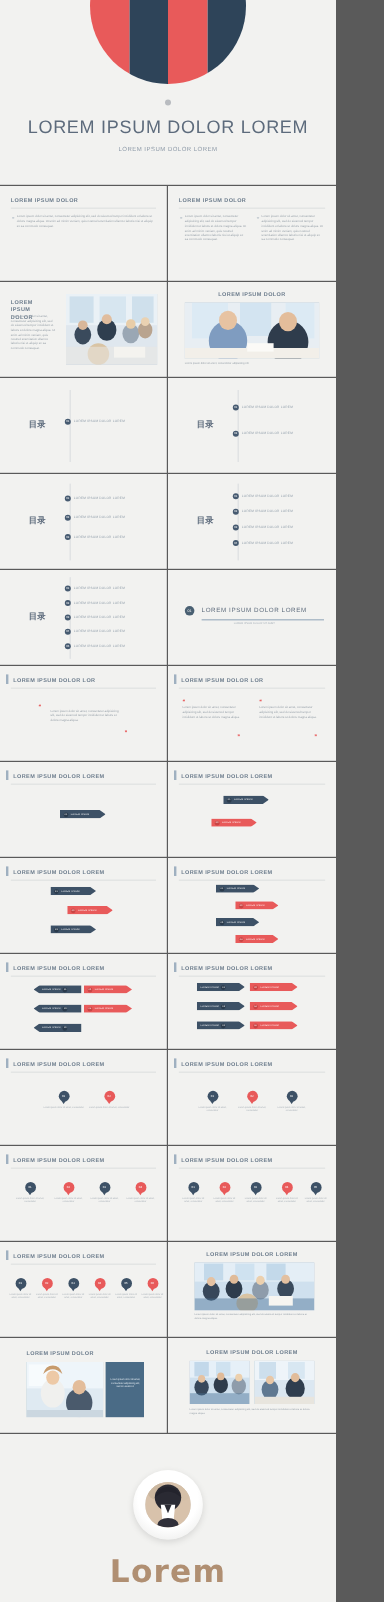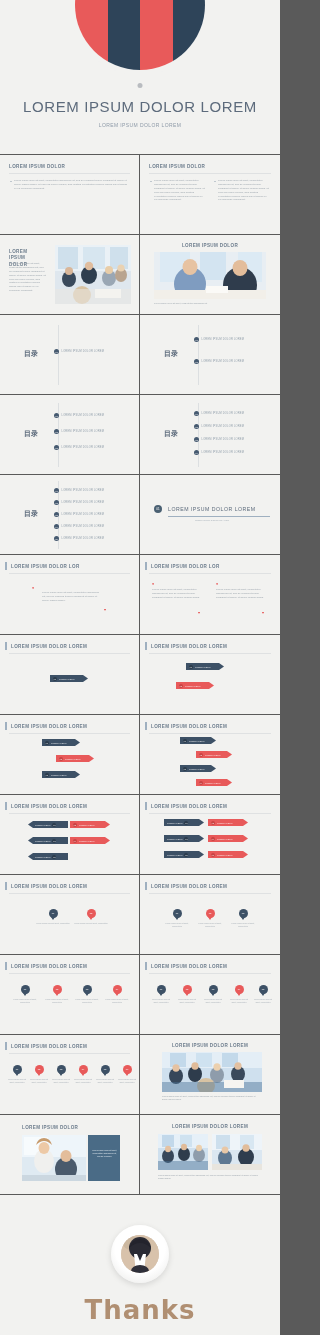--- a/index.html
+++ b/index.html
@@ -711,17 +711,17 @@
             <ellipse cx="10" cy="8" rx="8" ry="7" fill="#cbb79f"></ellipse>
             <ellipse cx="30" cy="9" rx="8" ry="7" fill="#d5c0a8"></ellipse>
             <ellipse cx="19" cy="13" rx="11" ry="11" fill="#2a2a33"></ellipse>
             <path d="M8 13 q11 -10 22 0 q-3 -9 -11 -9 q-8 0 -11 9z" fill="#23232c"></path>
             <path d="M13 19 h12 l-2 19 h-8z" fill="#ffffff"></path>
             <path d="M16 19 h6 l-3 7 z" fill="#2a2a33"></path>
             <ellipse cx="19" cy="36" rx="9" ry="6" fill="#2f2f39"></ellipse>
           </svg>
         </div>
       </div>
-      <div class="th-txt">Thanks</div>
+      <div class="th-txt">Lorem</div>
     </div>
   </div>
 
 </div>
 
 </body></html>

